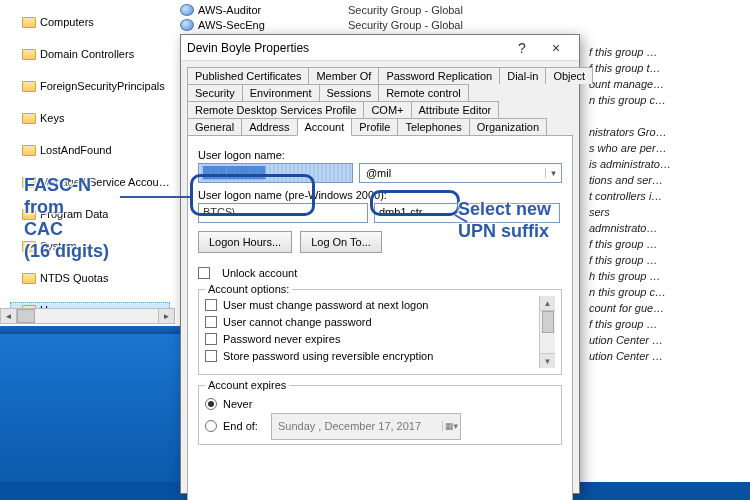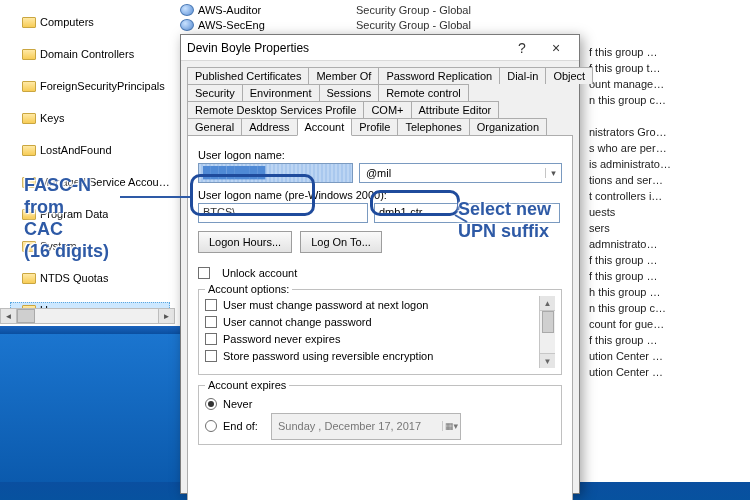--- a/index.html
+++ b/index.html
@@ -10,25 +10,25 @@
   .tree-item { display: flex; align-items: center; height: 16px; padding-left: 12px; margin: 16px 0; }
   .tree-item .ficon { width: 14px; height: 11px; background: linear-gradient(#ffe9a5,#f7cc56); border: 1px solid #caa640; border-radius: 1px; margin-right: 4px; flex: none;}
   .tree-item.sel { background: #cde8ff; border: 1px dotted #5aa7e0; padding-left:11px;}
   .tree-label { white-space: nowrap; overflow: hidden; text-overflow: ellipsis; }
   
   
   .glist { position: absolute; left: 180px; top: 2px; }
   .glist .row { display: flex; height: 15px; align-items: center;}
   .glist .gico { width: 14px; height: 12px; margin-right: 4px; background: radial-gradient(circle at 35% 35%, #c9e2ff, #5a8fd6); border-radius: 50%; border:1px solid #4a79b4; }
   .glist .gname { width: 150px; }
-  .glist .gtype { color:#333;margin-left:8px;}
+  .glist .gtype { color:#333;}
   
   
   .rcol { position:absolute; right: 6px; top: 44px; width: 155px; line-height: 16px; color:#222;}
-  .rcol div { white-space: nowrap; overflow:hidden;}
+  .rcol div { white-space: nowrap; overflow:hidden;font-style:italic;}
   
   
   .hscroll { position:absolute; left:0; top:308px; width:175px; height:16px; border:1px solid #bdbdbd; background:#f0f0f0; display:flex;}
   .hscroll .btn { width:16px; background:#e6e6e6; border-right:1px solid #bdbdbd; display:flex;align-items:center;justify-content:center;font-size:8px;color:#555;}
   .hscroll .btn:last-child{border-right:none;border-left:1px solid #bdbdbd;}
   .hscroll .track{flex:1;position:relative;}
   .hscroll .thumb{position:absolute;left:0;top:0;height:100%;width:18px;background:#cfcfcf;border:1px solid #a9a9a9;}
 
   
   .taskbar{position:absolute;left:0;bottom:0;width:100%;height:18px;background:linear-gradient(#0a4fa0,#07529f);}
@@ -155,21 +155,20 @@
     <div>f this group …</div>
     <div>f this group t…</div>
     <div>ount manage…</div>
     <div>n this group c…</div>
     <div>&nbsp;</div>
     <div>nistrators Gro…</div>
     <div>s who are per…</div>
     <div>is administrato…</div>
     <div>tions and ser…</div>
     <div>t controllers i…</div>
-    <div>uests</div>
     <div>sers</div>
     <div>admnistrato…</div>
     <div>f this group …</div>
     <div>f this group …</div>
     <div>h this group …</div>
     <div>n this group c…</div>
     <div>count for gue…</div>
     <div>f this group …</div>
     <div>ution Center …</div>
     <div>ution Center …</div>

